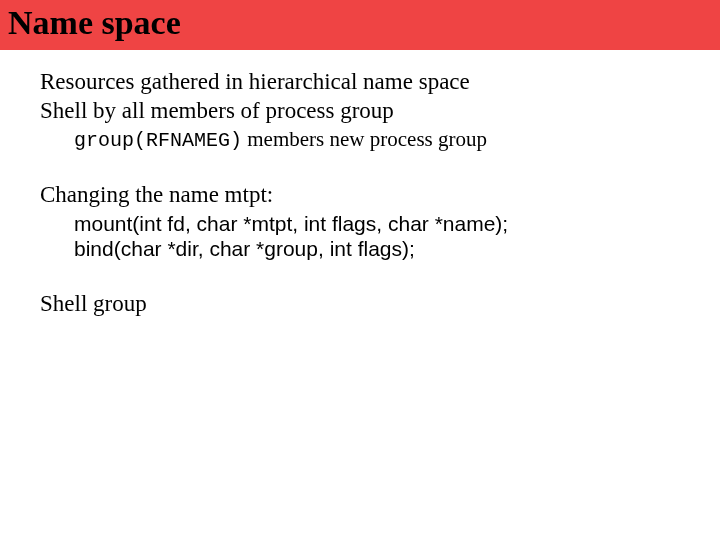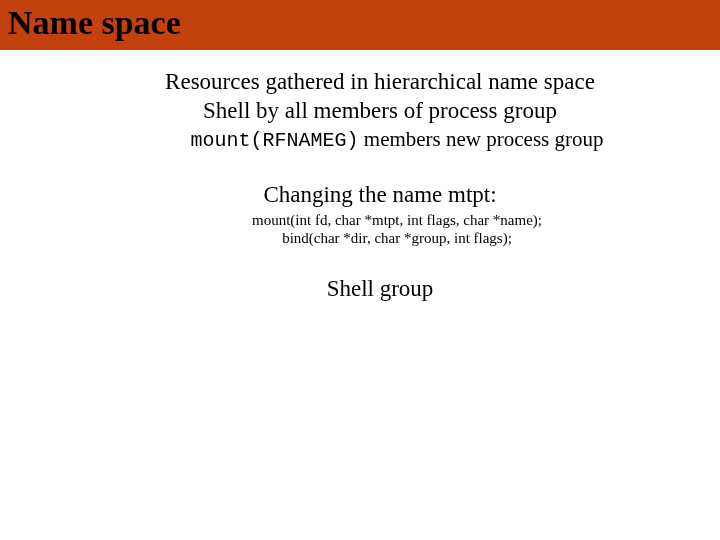--- a/index.html
+++ b/index.html
@@ -11,49 +11,48 @@
     font-family: "Times New Roman", Times, serif;
     color: #000;
     overflow: hidden;
   }
   .slide {
     width: 720px;
     height: 540px;
     position: relative;
   }
   .title-bar {
-    background: #c2410c;
+    background: #ef4444;
     padding: 4px 12px 8px 8px;
   }
   .title-bar h1 {
     margin: 0;
     font-size: 34px;
     font-weight: bold;
     font-family: "Times New Roman", Times, serif;
   }
   .body {
     padding: 18px 0 0 40px;
     font-size: 23px;
     line-height: 1.25;
-    text-align: center;
   }
   .bullet {
     margin: 0;
   }
   .sub {
     padding-left: 34px;
     font-size: 21px;
   }
   .mono {
     font-family: "Courier New", Courier, monospace;
     font-size: 20px;
   }
   .mono-sub {
-    font-family: Liberation Serif, serif;
-    font-size: 15px;
+    font-family: Liberation Sans, sans-serif;
+    font-size: 21px;
     padding-left: 34px;
     white-space: pre;
     line-height: 1.2;
   }
   .section-gap {
     height: 28px;
   }
   .small-gap {
     height: 2px;
   }
@@ -65,21 +64,21 @@
 
   <div class="title-bar">
     <h1>Name space</h1>
   </div>
 
   <div class="body">
 
     <p class="bullet">Resources gathered in hierarchical name space</p>
     <p class="bullet">Shell by all members of process group</p>
     <p class="bullet sub">
-      <span class="mono">mount(RFNAMEG)</span><span> members new process group</span>
+      <span class="mono">group(RFNAMEG)</span><span> members new process group</span>
     </p>
 
     <div class="section-gap"></div>
 
     <p class="bullet">Changing the name mtpt:</p>
     <div class="small-gap"></div>
     <div class="mono-sub">mount(int fd, char *mtpt, int flags, char *name);</div>
     <div class="mono-sub">bind(char *dir, char *group, int flags);</div>
 
     <div class="section-gap"></div>

